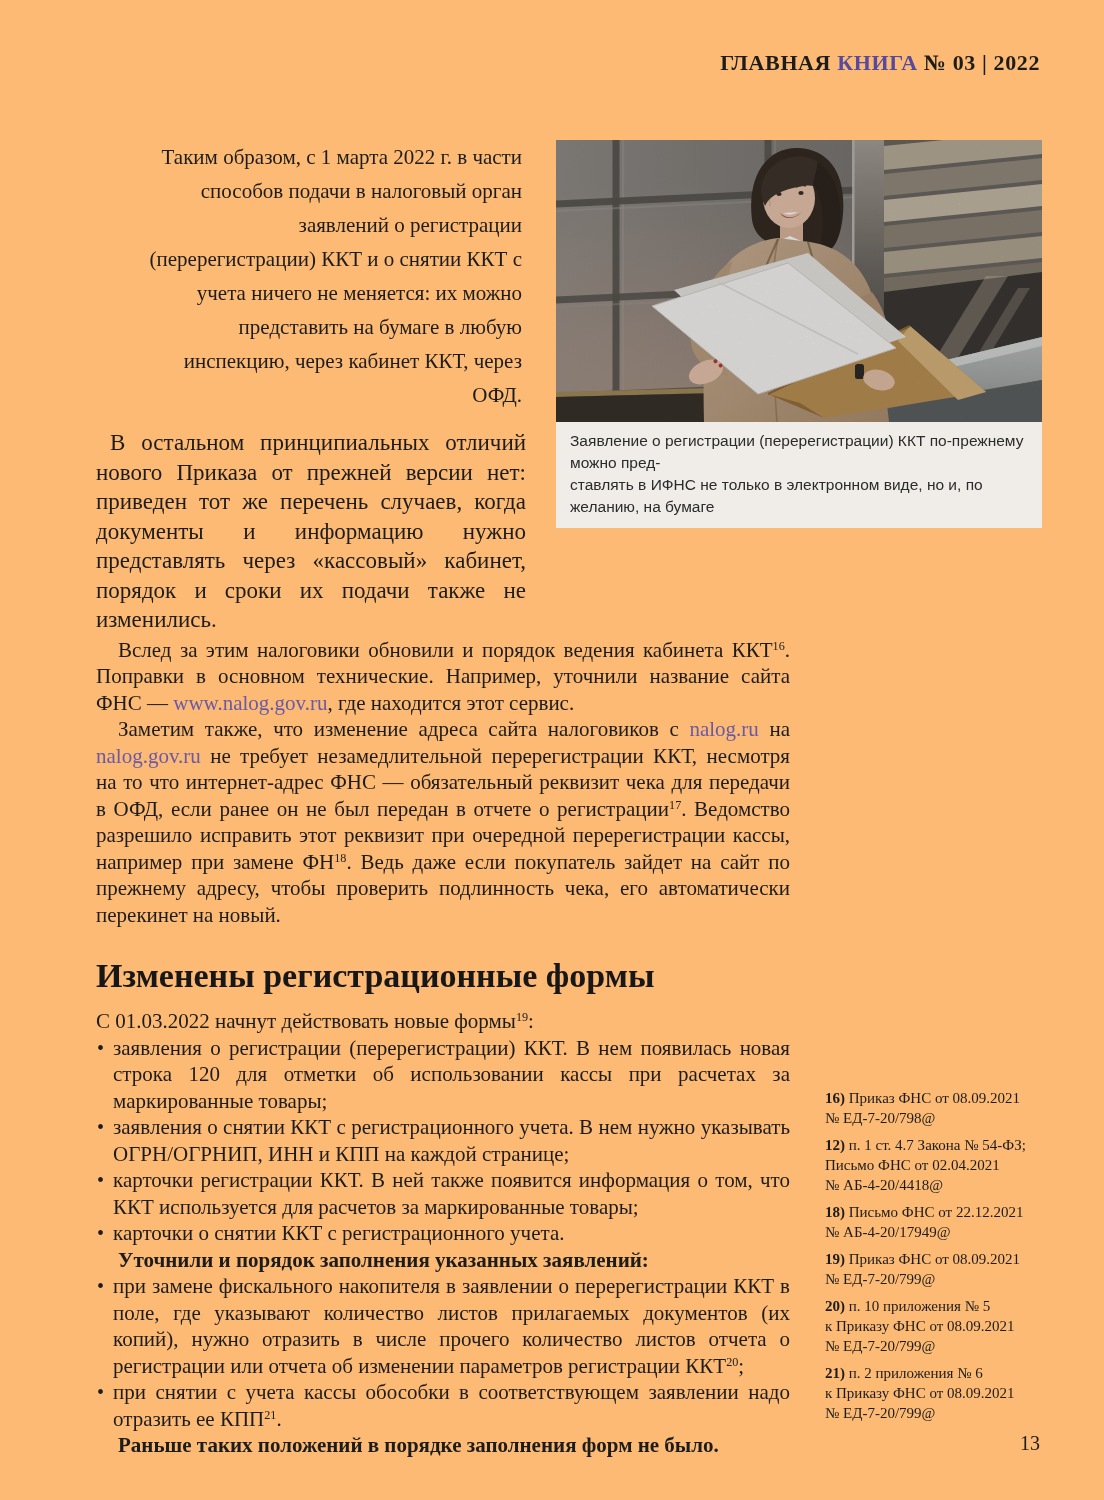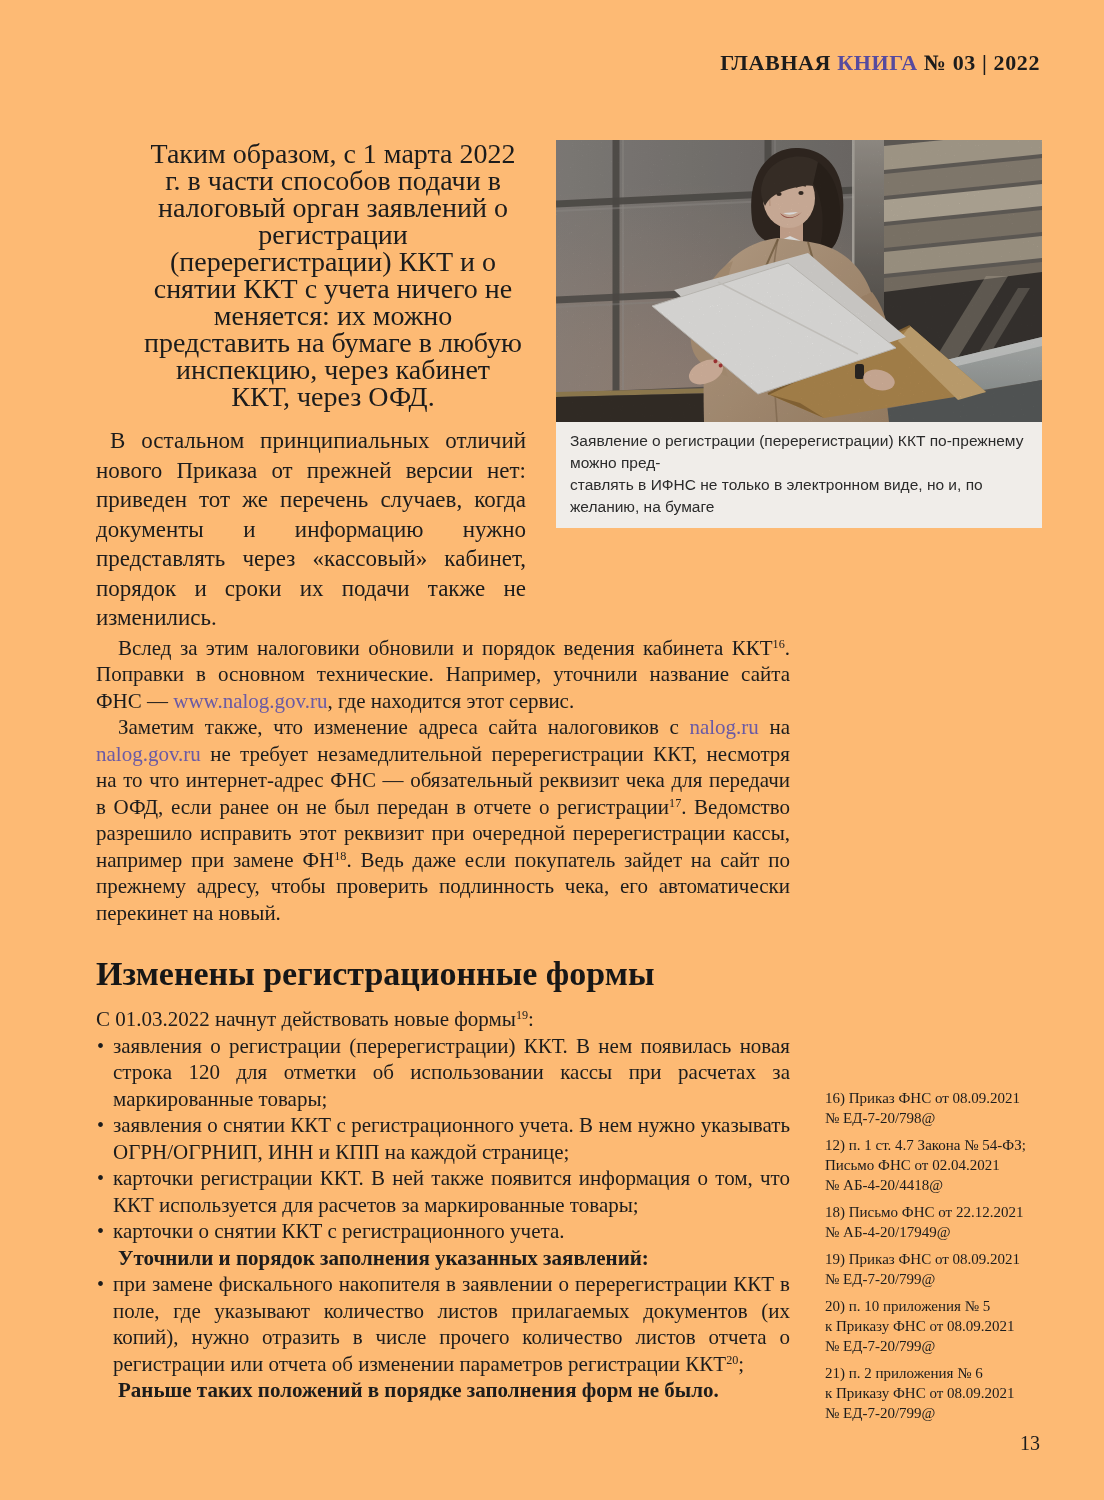--- a/index.html
+++ b/index.html
@@ -12,21 +12,21 @@
   .masthead{
     position:absolute;top:50px;right:64px;
     font-weight:bold;font-size:22px;letter-spacing:.6px;white-space:nowrap;
   }
   .masthead .brand2{color:#564a9e;}
   
   .article{position:absolute;left:96px;top:140px;width:694px;}
   .article p{margin:0;}
   .p-lead{
     width:378px;margin-left:48px !important;
-    font-size:28px;line-height:27px;text-align:center;
+    font-size:21px;line-height:34px;text-align:right;
   }
   .p-col{
     width:430px;margin-top:16px !important;
     font-size:23px;line-height:29.5px;text-align:justify;text-indent:14px;
   }
   .p-body{
     font-size:21px;line-height:26.5px;text-align:justify;text-indent:22px;
   }
   .section-heading{
     margin:32px 0 16px;font-size:34px;line-height:32px;font-weight:bold;color:#171717;
@@ -51,21 +51,21 @@
     font-family:"Liberation Sans","DejaVu Sans",sans-serif;
     font-size:15.5px;line-height:22px;
     padding:8px 12px 10px 14px;white-space:pre-line;
   }
   
   .footnotes{
     position:absolute;left:825px;top:1088px;width:218px;
     font-size:15px;line-height:20px;color:#1c1c1c;
   }
   .fn{margin-bottom:7px;}
-  .fn b{font-weight:normal;text-align:right;}
+  .fn b{font-weight:bold;text-align:right;}
   .fn .fn-text{white-space:pre-line;}
   
   .page-number{position:absolute;top:1432px;right:64px;font-size:20px;color:#1c1c1c;}
 </style>
 </head>
 <body>
 
 <div class="page">
 
   <div class="masthead">
@@ -83,20 +83,21 @@
     <p class="p-intro"><span>С 01.03.2022 начнут действовать новые формы</span><sup class="fnref">19</sup><span>:</span></p>
     <ul class="bullets">
       <li><span>заявления о регистрации (перерегистрации) ККТ. В нем появилась новая строка 120 для отметки об использовании кассы при расчетах за маркированные товары;</span></li>
       <li><span>заявления о снятии ККТ с регистрационного учета. В нем нужно указывать ОГРН/ОГРНИП, ИНН и КПП на каждой странице;</span></li>
       <li><span>карточки регистрации ККТ. В ней также появится информация о том, что ККТ используется для расчетов за маркированные товары;</span></li>
       <li><span>карточки о снятии ККТ с регистрационного учета.</span></li>
     </ul>
     <p class="p-mid">Уточнили и порядок заполнения указанных заявлений:</p>
     <ul class="bullets">
       <li><span>при замене фискального накопителя в заявлении о перерегистрации ККТ в поле, где указывают количество листов прилагаемых документов (их копий), нужно отразить в числе прочего количество листов отчета о регистрации или отчета об изменении параметров регистрации ККТ</span><sup class="fnref">20</sup><span>;</span></li>
+      <li><span>при снятии с учета кассы обособки в соответствующем заявлении надо отразить ее КПП</span><sup class="fnref">21</sup><span>.</span></li>
     </ul>
     <p class="p-closing">Раньше таких положений в порядке заполнения форм не было.</p>
   </div>
 
   <figure class="figure" style="margin:0">
     <svg width="486" height="282" viewBox="0 0 486 282" role="img">
       <defs>
         <linearGradient id="wallG" x1="0" y1="0" x2="1" y2="0">
           <stop offset="0" stop-color="#8f8b87"></stop>
             <stop offset="0.55" stop-color="#7d7975"></stop>

